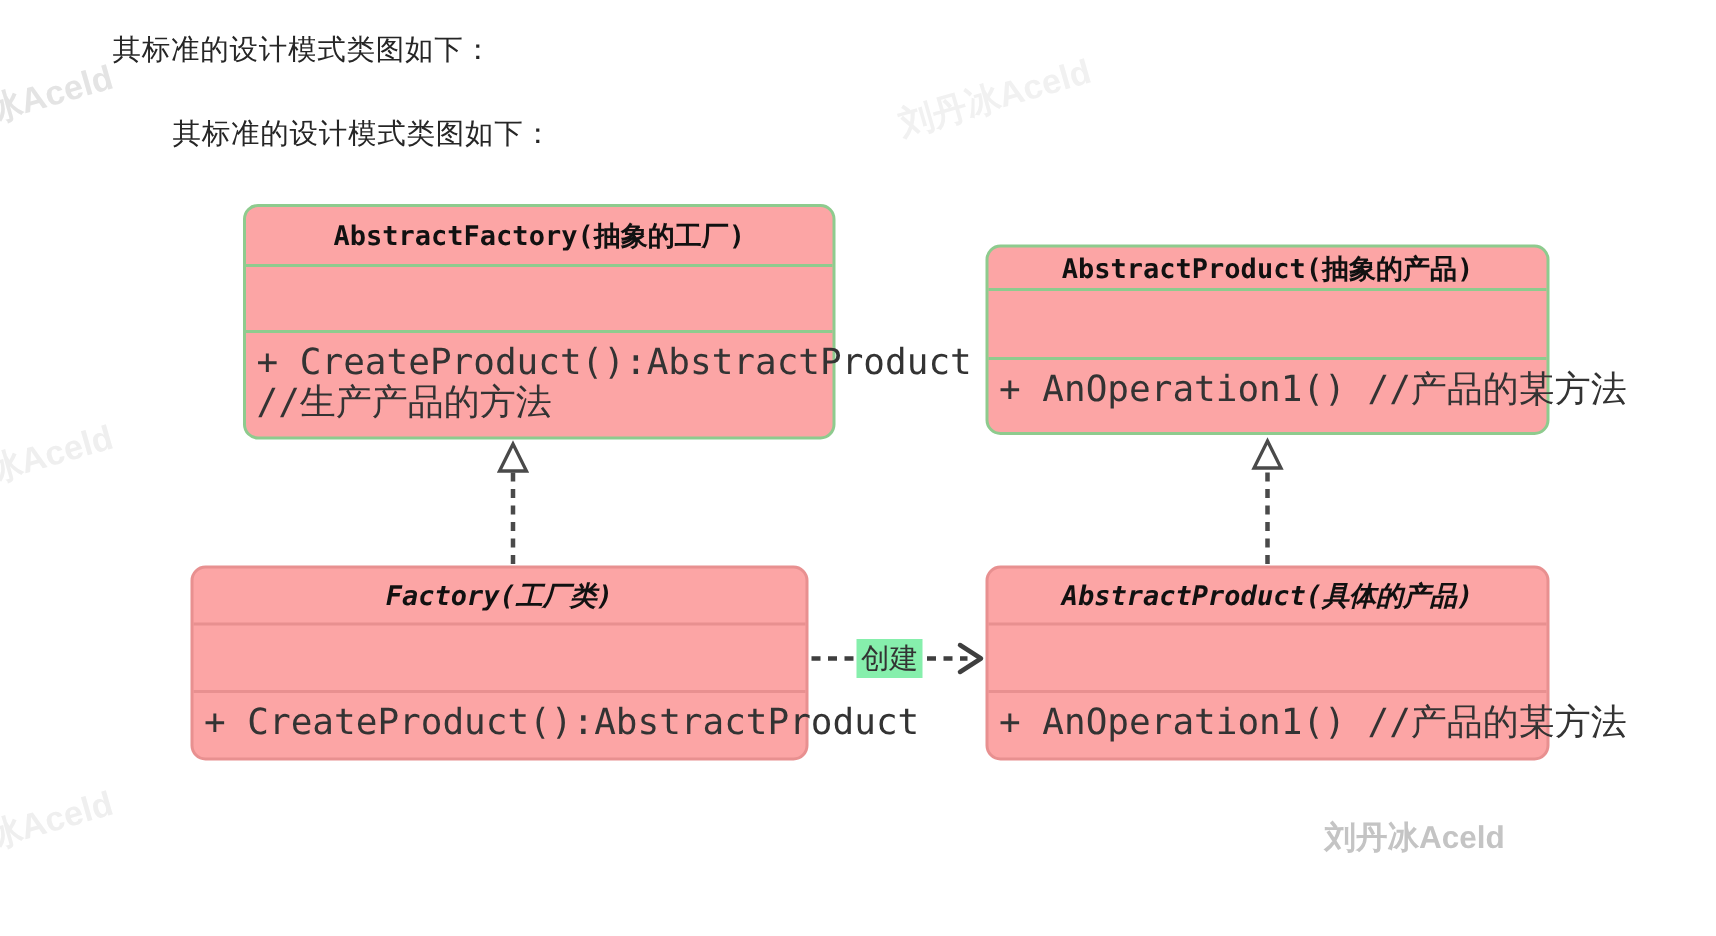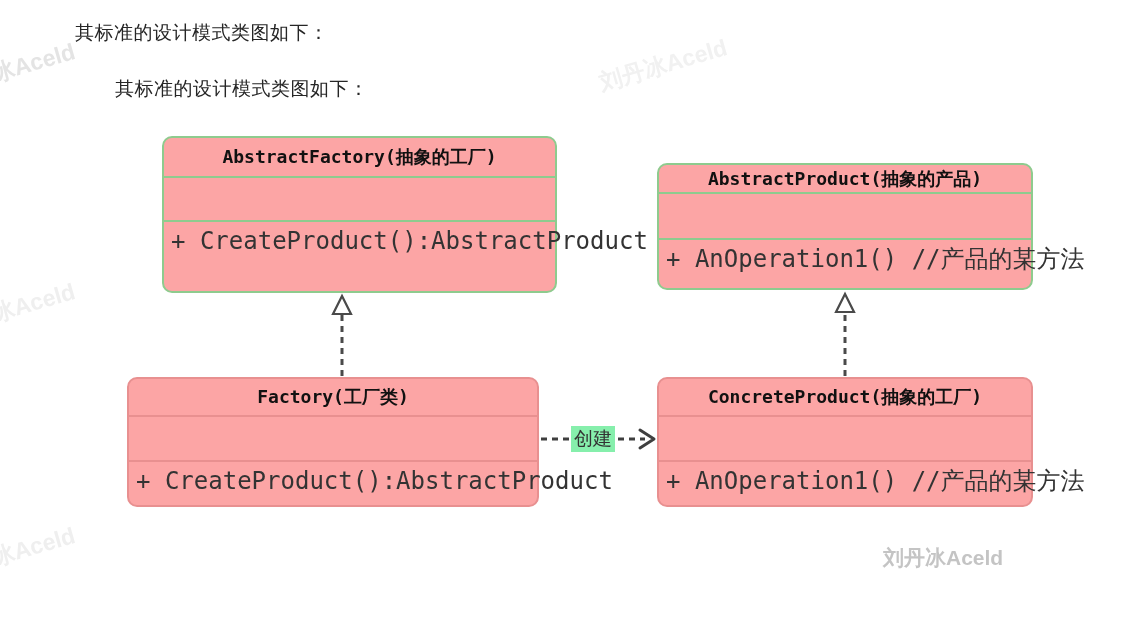--- a/index.html
+++ b/index.html
@@ -30,21 +30,21 @@
   .uml-class.abstract{border:2.5px solid #8ecb8e;}
   .uml-class.concrete{border:2.5px solid #e89090;}
   .uml-title{
     display:flex;align-items:center;justify-content:center;
     font-family:"DejaVu Sans Mono","Liberation Mono",monospace;
     font-weight:bold;font-size:18px;color:#111111;
     white-space:nowrap;
     box-sizing:border-box;
   }
   .abstract .uml-title,.abstract .uml-attrs{border-bottom:2.5px solid #8ecb8e;}
-  .concrete .uml-title,.concrete .uml-attrs{border-bottom:2.5px solid #e89090;}
+  .concrete .uml-title,.concrete .uml-attrs{border-bottom:2.5px solid #e89090;font-style:italic;}
   .uml-attrs{box-sizing:border-box;}
   .uml-methods{
     flex:1;
     padding:6px 16px 0 7px;
     font-family:"DejaVu Sans Mono","Liberation Mono",monospace;
     font-size:24px;color:#333333;
     line-height:27px;
     white-space:nowrap;
   }
   
@@ -121,41 +121,42 @@
     </g>
   </svg>
 
   <div id="create-label">创建</div>
 
   <div id="class-abstract-factory" class="uml-class abstract">
     <div class="uml-title">AbstractFactory(抽象的工厂)</div>
     <div class="uml-attrs"></div>
     <div class="uml-methods">
       <div>+ CreateProduct():AbstractProduct</div>
+      <div>//生产产品的方法</div>
     </div>
   </div>
 
   <div id="class-abstract-product" class="uml-class abstract">
     <div class="uml-title">AbstractProduct(抽象的产品)</div>
     <div class="uml-attrs"></div>
     <div class="uml-methods">
       <div>+ AnOperation1() //产品的某方法</div>
     </div>
   </div>
 
   <div id="class-factory" class="uml-class concrete">
     <div class="uml-title">Factory(工厂类)</div>
     <div class="uml-attrs"></div>
     <div class="uml-methods">
       <div>+ CreateProduct():AbstractProduct</div>
     </div>
   </div>
 
   <div id="class-concrete-product" class="uml-class concrete">
-    <div class="uml-title">ConcreteProduct(抽象的工厂)</div>
+    <div class="uml-title">AbstractProduct(具体的产品)</div>
     <div class="uml-attrs"></div>
     <div class="uml-methods">
       <div>+ AnOperation1() //产品的某方法</div>
     </div>
   </div>
 
   <div id="signature">刘丹冰Aceld</div>
 
 </div>
 

